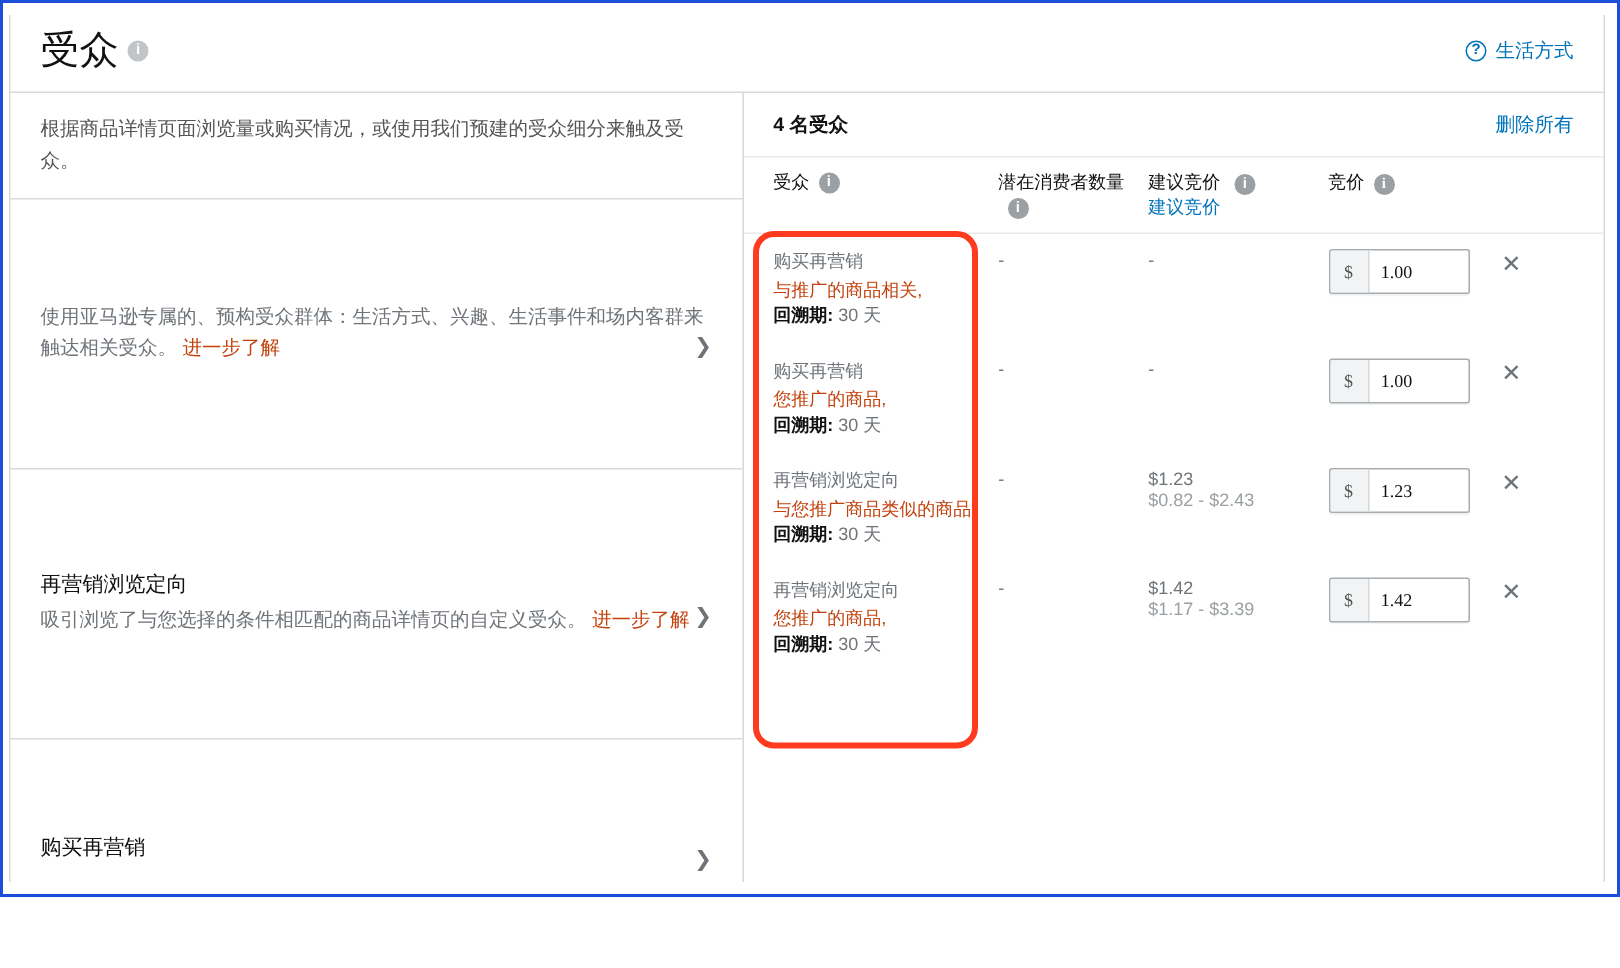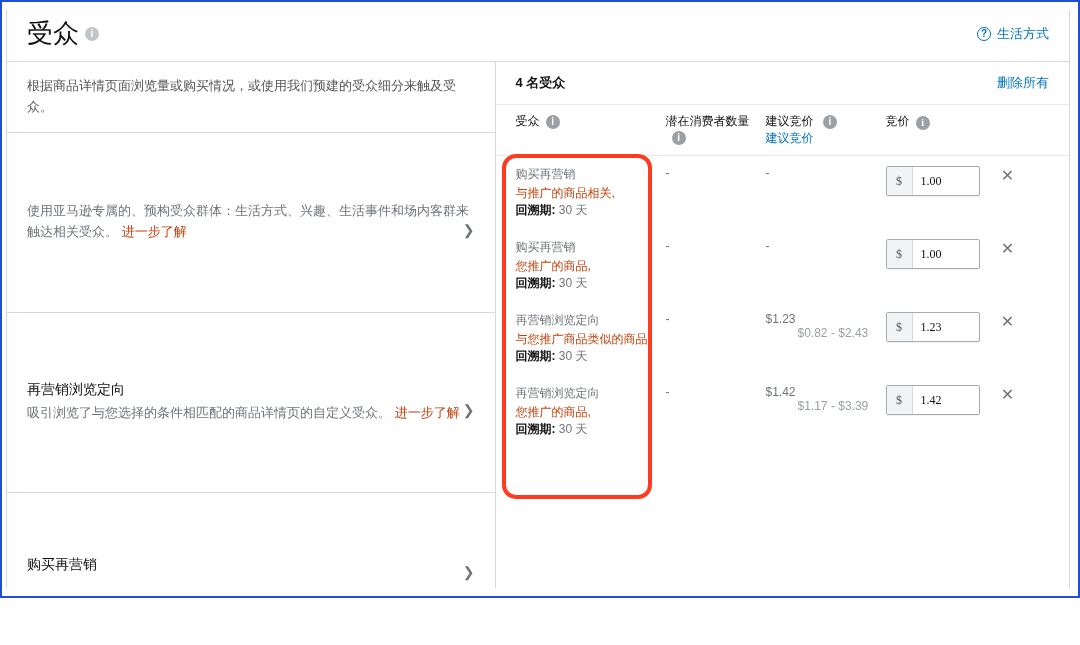--- a/index.html
+++ b/index.html
@@ -147,21 +147,21 @@
     padding: 10px 20px 10px 20px;
     font-size: 12px;
     color: #111;
     align-items: flex-start;
   }
   .aud-cat { color: #6f7479; margin-bottom: 2px; }
   .aud-main { font-weight: 400; color: #c2410c; }
   .aud-lookback .lb-label { font-weight: 700; }
   .aud-lookback .lb-val { color: #6f7479; }
   .sug-main { color: #6f7479; }
-  .sug-range { color: #9aa0a3; margin-left: 32px; }
+  .sug-range { color: #9aa0a3; }
   .bid-input {
     display: flex;
     align-items: center;
     border: 1px solid #a6acaf;
     border-radius: 2px;
     height: 30px;
     width: 94px;
     overflow: hidden;
     box-shadow: 0 1px 1px rgba(0,0,0,0.06);
   }

